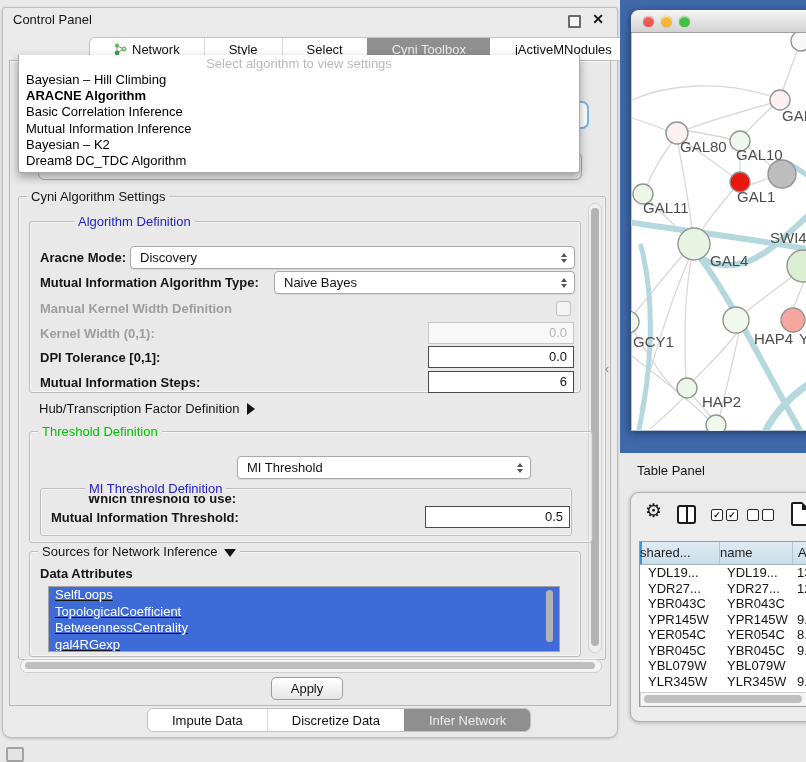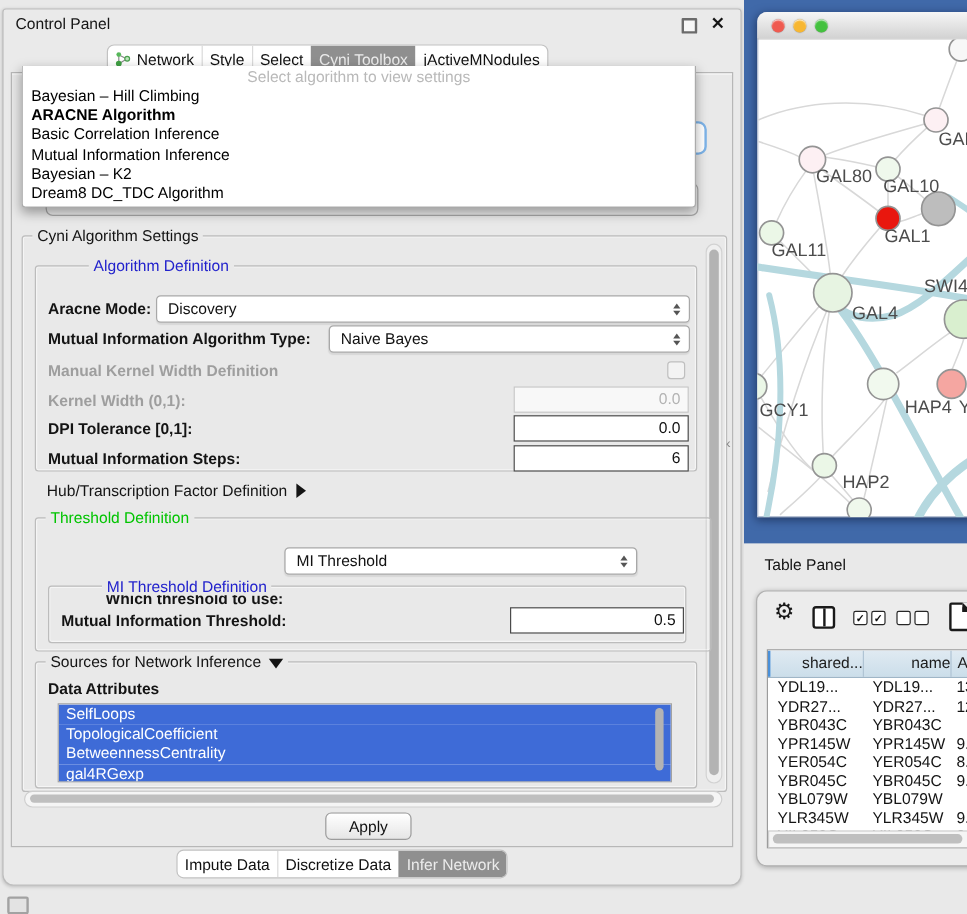--- a/index.html
+++ b/index.html
@@ -7,21 +7,21 @@
     font-family:"Liberation Sans",sans-serif;font-size:13px;color:#111;overflow:hidden;}
 
   
   .cp-window{position:absolute;left:2px;top:7px;width:614px;height:729px;background:#eaeaea;
     border:1px solid #bdbdbd;border-radius:3px 3px 9px 9px;box-shadow:0 1px 3px rgba(0,0,0,.18);}
   .cp-title{position:absolute;left:10px;top:4px;color:#151515;}
   .float-btn{position:absolute;right:36px;top:7px;width:9px;height:9px;border:2px solid #6b6b6b;border-radius:1px;background:#f6f6f6;}
   .close-btn{position:absolute;right:13px;top:3px;font-size:14px;font-weight:bold;color:#141414;}
 
   .tabbar{position:absolute;display:inline-flex;background:#fff;border:1px solid #c2c2c2;border-radius:6px;height:22px;overflow:hidden;}
-  .tab{display:flex;align-items:center;gap:5px;padding:0 6px;color:#101010;white-space:nowrap;}
+  .tab{display:flex;align-items:center;gap:5px;padding:0 24px;color:#101010;white-space:nowrap;}
   .tab+.tab{border-left:1px solid #dadada;}
   .tab.selected{background:#8f8f8f;color:#ececec;border-left-color:transparent;}
   .tab.selected+.tab{border-left-color:transparent;}
 
   .cp-content{position:absolute;left:6px;top:52px;width:600px;height:644px;border:1px solid #b7b7b7;
     background:#e9e9e9;box-shadow:inset 0 1px 0 rgba(255,255,255,.8);}
 
   
   .ring-frag{position:absolute;left:557px;top:40px;width:18px;height:24px;background:#fff;
     border:2px solid #7db3e8;border-radius:0 7px 7px 0;}
@@ -88,21 +88,21 @@
   .col-icon{position:absolute;left:46px;top:12px;width:15px;height:15px;border:2px solid #1a1a1a;border-radius:3px;background:#fff;}
   .col-icon::after{content:'';position:absolute;left:50%;top:0;bottom:0;width:2px;background:#1a1a1a;transform:translateX(-50%);}
   .cb-pair{position:absolute;display:flex;gap:3px;}
   .mini-cb{width:10px;height:10px;border:1.5px solid #262626;border-radius:2px;background:#fff;
     font-size:9px;line-height:10px;text-align:center;font-weight:bold;color:#111;}
   .file-icon{position:absolute;left:160px;top:9px;width:15px;height:20px;border:2px solid #1a1a1a;border-radius:2px;background:#fff;}
   .file-icon::after{content:'';position:absolute;top:-2px;right:-2px;border:4px solid;border-color:#ececec #ececec #1a1a1a #1a1a1a;}
 
   .tbl{position:absolute;left:8px;top:48px;width:180px;height:164px;background:#fff;border:1px solid #9c9c9c;overflow:hidden;}
   .tbl-header{display:flex;height:22px;background:linear-gradient(#e0eaf2,#cbdeea);border-bottom:1px solid #9fb6c7;}
-  .th{line-height:22px;text-align:right;color:#1c1c1c;border-right:1px solid #b0c4d4;overflow:hidden;white-space:nowrap;}
+  .th{line-height:22px;text-align:left;color:#1c1c1c;border-right:1px solid #b0c4d4;overflow:hidden;white-space:nowrap;}
   .th.c0{width:79px;box-shadow:inset 2px 0 0 #4a90d9;}
   .th.c1{width:72px;}
   .th.c2{flex:1;text-align:left;padding-left:5px;}
   .tr{display:flex;height:15.5px;line-height:15.5px;}
   .td{overflow:hidden;white-space:nowrap;color:#141414;}
   .td.c0{width:71px;padding-left:8px;}
   .td.c1{width:65px;padding-left:8px;}
   .td.c2{flex:1;padding-left:5px;}
 </style>
 </head>
@@ -205,21 +205,21 @@
           <div class="groupbox" style="left:10px;top:56px;width:530px;height:46px;">
             <div class="gb-title t-blue">MI Threshold Definition</div>
             <div class="lbl" style="left:10px;top:21px;">Mutual Information Threshold:</div>
             <div class="field" style="left:384px;top:17px;width:137px;">0.5</div>
           </div>
         </div>
 
         <div class="groupbox" style="left:10px;top:354px;width:550px;height:104px;">
           <div class="gb-title t-black"><span>Sources for Network Inference</span><span class="tri-d"></span></div>
           <div class="lbl" style="left:10px;top:14px;">Data Attributes</div>
-          <div class="srclist" id="src-list" style="left:18px;top:34px;width:510px;height:64px;">
+          <div class="srclist" id="src-list" style="left:18px;top:34px;width:510px;height:64px;text-decoration:underline;">
               <div class="src-item">SelfLoops</div>
               <div class="src-item">TopologicalCoefficient</div>
               <div class="src-item">BetweennessCentrality</div>
               <div class="src-item">gal4RGexp</div>
             </div>
           <div class="vthumb" style="left:516px;top:38px;width:7px;height:52px;"></div>
         </div>
       </div>
 
       <div class="hscroll" style="left:10px;top:598px;width:580px;height:12px;">

